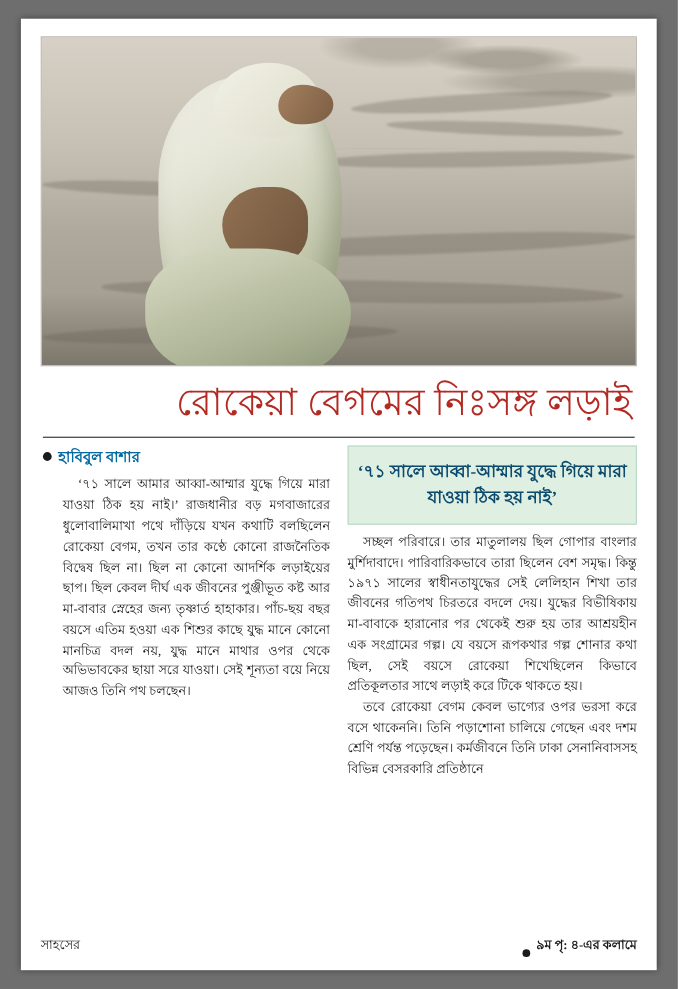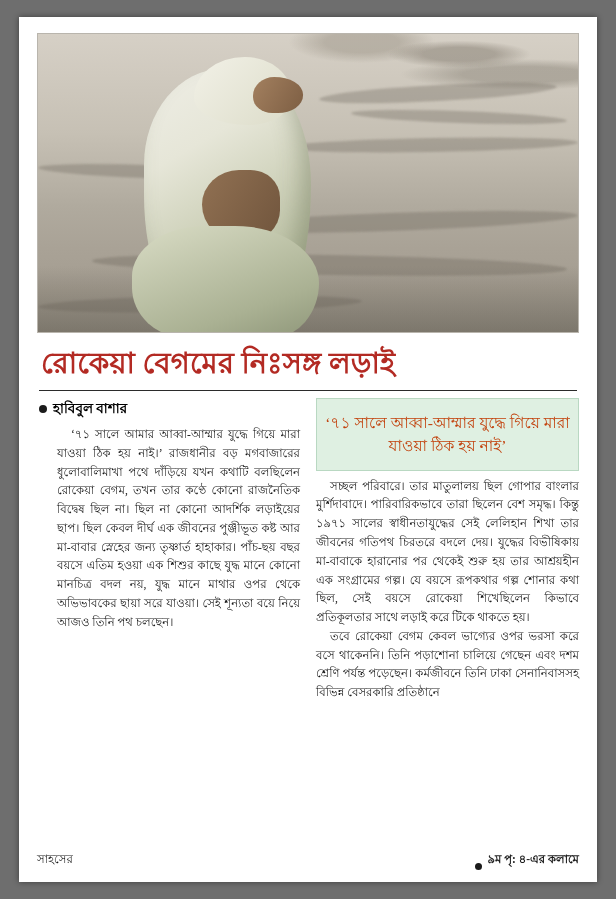--- a/index.html
+++ b/index.html
@@ -96,46 +96,46 @@
     opacity: .95;
   }
   .fig-lap {
     position: absolute; left: 4%; top: 62%; width: 96%; height: 40%;
     background: linear-gradient(160deg, #d9dcc5, #aab193 70%, #8e9679);
     border-radius: 40% 46% 26% 30% / 46% 52% 50% 46%;
   }
 
   
   .headline {
-    text-align: left;
+    text-align: right;
     color: #b32a23;
     font-family: "Liberation Serif", serif;
-    font-weight: bold;
-    font-size: 29px;
+    font-weight: normal;
+    font-size: 34px;
     line-height: 1.28;
     margin: 12px 4px 4px 4px;
     letter-spacing: .2px;
   }
   .headline .l2 { display: block; }
 
   .rule {
     border: none;
     border-top: 1px solid #2b2b2b;
     margin: 8px 2px 7px 2px;
   }
 
   
   .byline {
     display: flex;
     align-items: center;
     gap: 6px;
     font-family: "Liberation Serif", serif;
     font-weight: bold;
     font-size: 13.5px;
-    color: #000000;
+    color: #0369a1;
     margin: 0 0 6px 2px;
   }
   .byline .bullet {
     width: 8px; height: 8px; border-radius: 50%;
     background: #1b1b1b; display: inline-block;
   }
 
   
   .columns {
     column-count: 2;
@@ -152,23 +152,23 @@
   .columns p { margin: 0 0 0 0; text-indent: 14px; }
   .columns p.first { text-indent: 14px; margin-left: 20px; }
 
   
   .pullquote {
     margin: 6px 0 7px 0;
     background: #dff0e2;
     border: 1px solid #b9d8c2;
     padding: 12px 8px;
     text-align: center;
-    color: #c2410c;
-    font-family: "Liberation Serif", serif;
-    font-weight: normal;
+    color: #0c4a6e;
+    font-family: "Liberation Serif", serif;
+    font-weight: bold;
     font-size: 15.5px;
     line-height: 1.5;
     break-inside: avoid;
   }
 
   .jump {
     display: flex;
     align-items: flex-end;
     gap: 6px;
     font-family: "Liberation Serif", serif;

